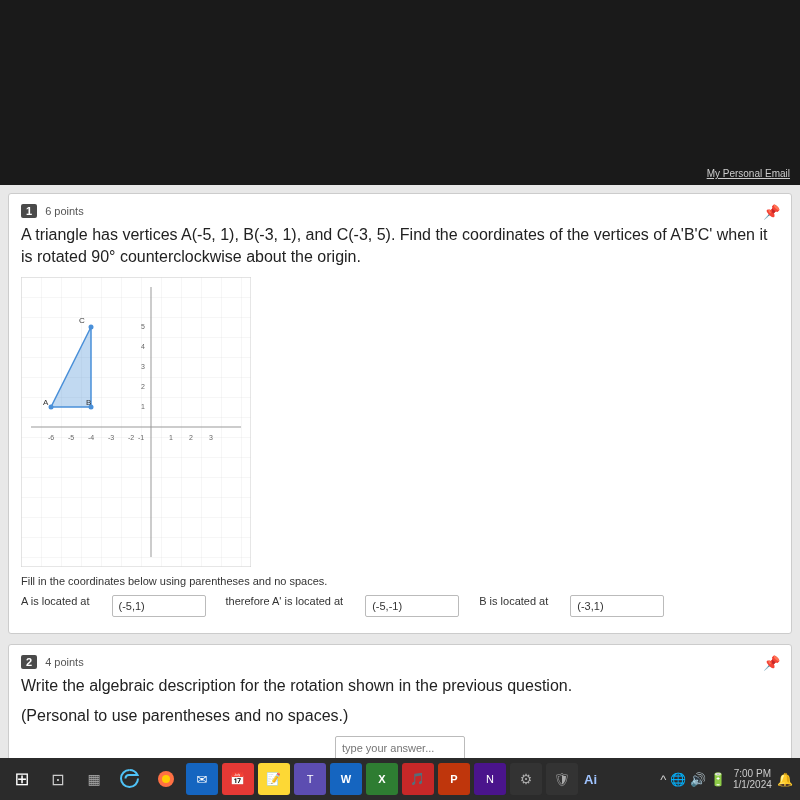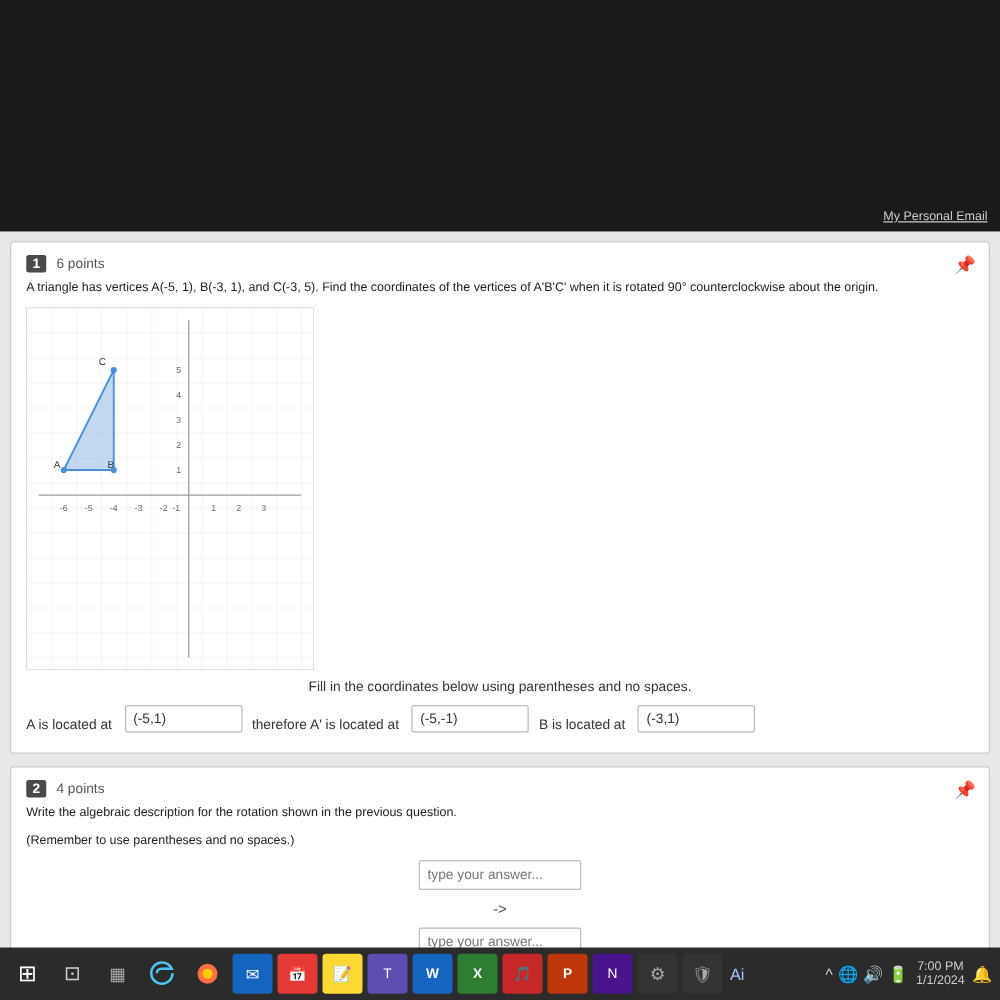--- a/index.html
+++ b/index.html
@@ -60,21 +60,21 @@
     }
     .pin-icon {
       position: absolute;
       top: 10px;
       right: 10px;
       color: #888;
       font-size: 14px;
       cursor: pointer;
     }
     .question-text {
-      font-size: 10px;
+      font-size: 16px;
       color: #222;
       margin-bottom: 8px;
       line-height: 1.4;
     }
     .graph-area {
       display: flex;
       margin-bottom: 8px;
     }
     .coordinate-plane {
       width: 230px;
@@ -82,28 +82,27 @@
       position: relative;
     }
     .coord-svg {
       width: 100%;
       height: 100%;
     }
     .fill-in-label {
       font-size: 11px;
       color: #333;
       margin-bottom: 8px;
-      text-align: center;
     }
     .coords-row {
       display: flex;
-      align-items: flex-end;
+      align-items: flex-start;
       margin-bottom: 6px;
       flex-wrap: wrap;
-      gap: 8px;
+      gap: 20px;
     }
     .coord-label {
       font-size: 11px;
       color: #333;
       white-space: nowrap;
       margin-right: 2px;
     }
     .coord-input {
       border: 1px solid #bbb;
       border-radius: 2px;
@@ -155,21 +154,21 @@
       align-items: center;
       justify-content: center;
       font-size: 16px;
       cursor: pointer;
     }
     .taskbar-icon.win { background: transparent; color: #fff; font-size: 18px; }
     .taskbar-icon.search { background: transparent; color: #ccc; font-size: 16px; }
     .taskbar-ai {
       color: #a0c4ff;
       font-size: 13px;
-      font-weight: normal;
+      font-weight: bold;
       margin-left: 2px;
     }
     .taskbar-right {
       margin-left: auto;
       display: flex;
       align-items: center;
       gap: 6px;
       color: #ccc;
       font-size: 10px;
     }
@@ -263,21 +262,21 @@
 
   </div>
 
   <div class="question-block">
     <div class="question-header">
       <span class="question-number">2</span>
       <span class="question-points">4 points</span>
     </div>
     <span class="pin-icon">📌</span>
     <div class="question-text">Write the algebraic description for the rotation shown in the previous question.</div>
-    <div class="question-text">(Remember to use parentheses and no spaces.)</div>
+    <div class="question-text">(Personal to use parentheses and no spaces.)</div>
 
     <div class="answer-row">
       <input class="answer-input" type="text" placeholder="type your answer..." style="">
       <span class="arrow-label">-&gt;</span>
       <input class="answer-input" type="text" placeholder="type your answer..." style="">
     </div>
   </div>
 
 </div>
 

